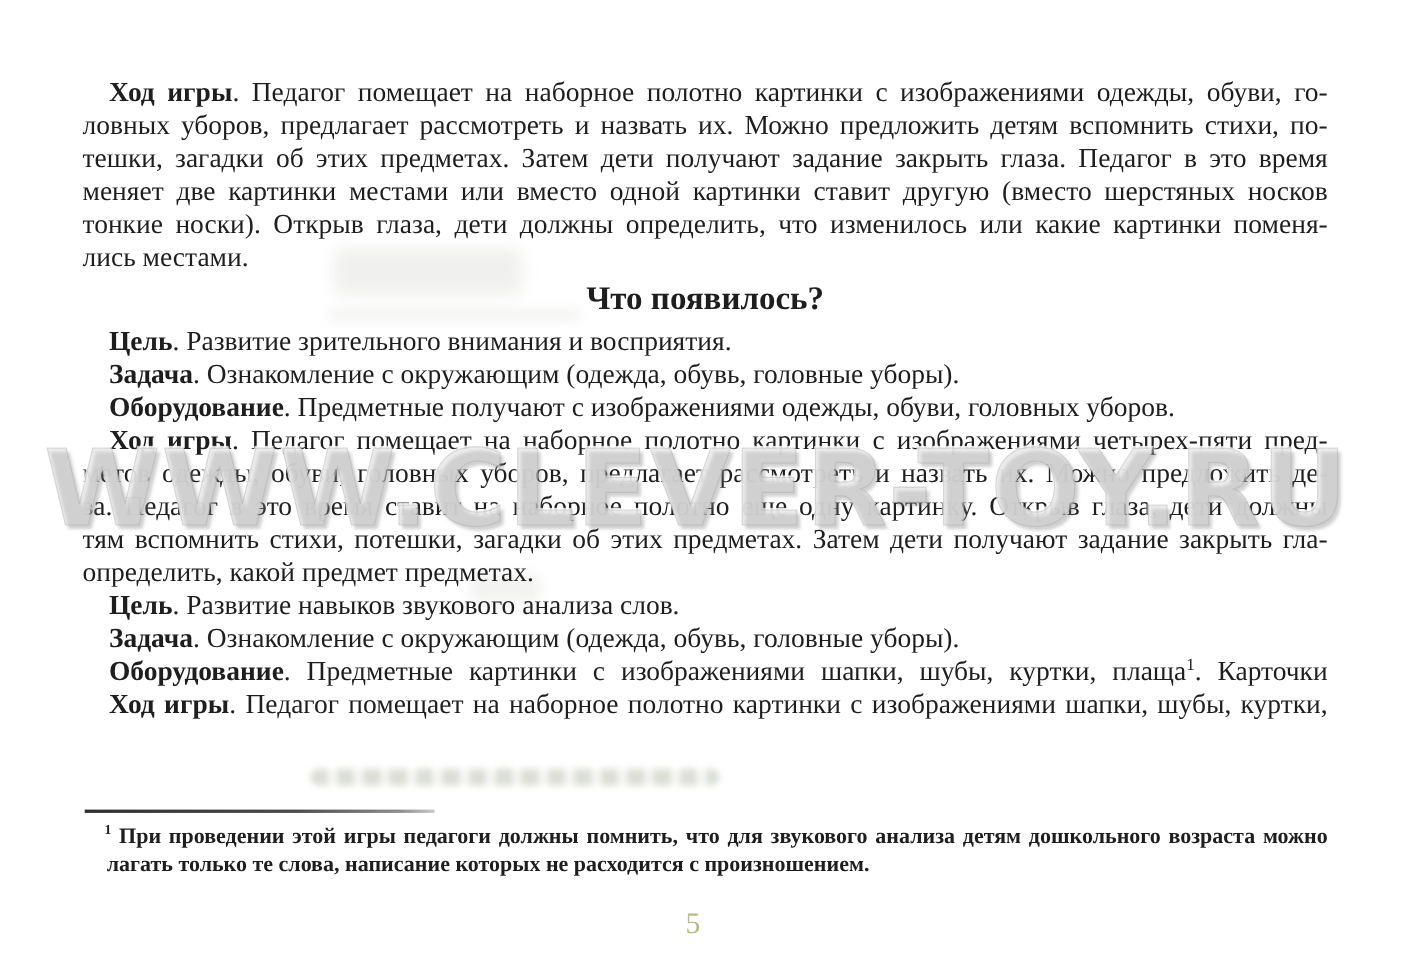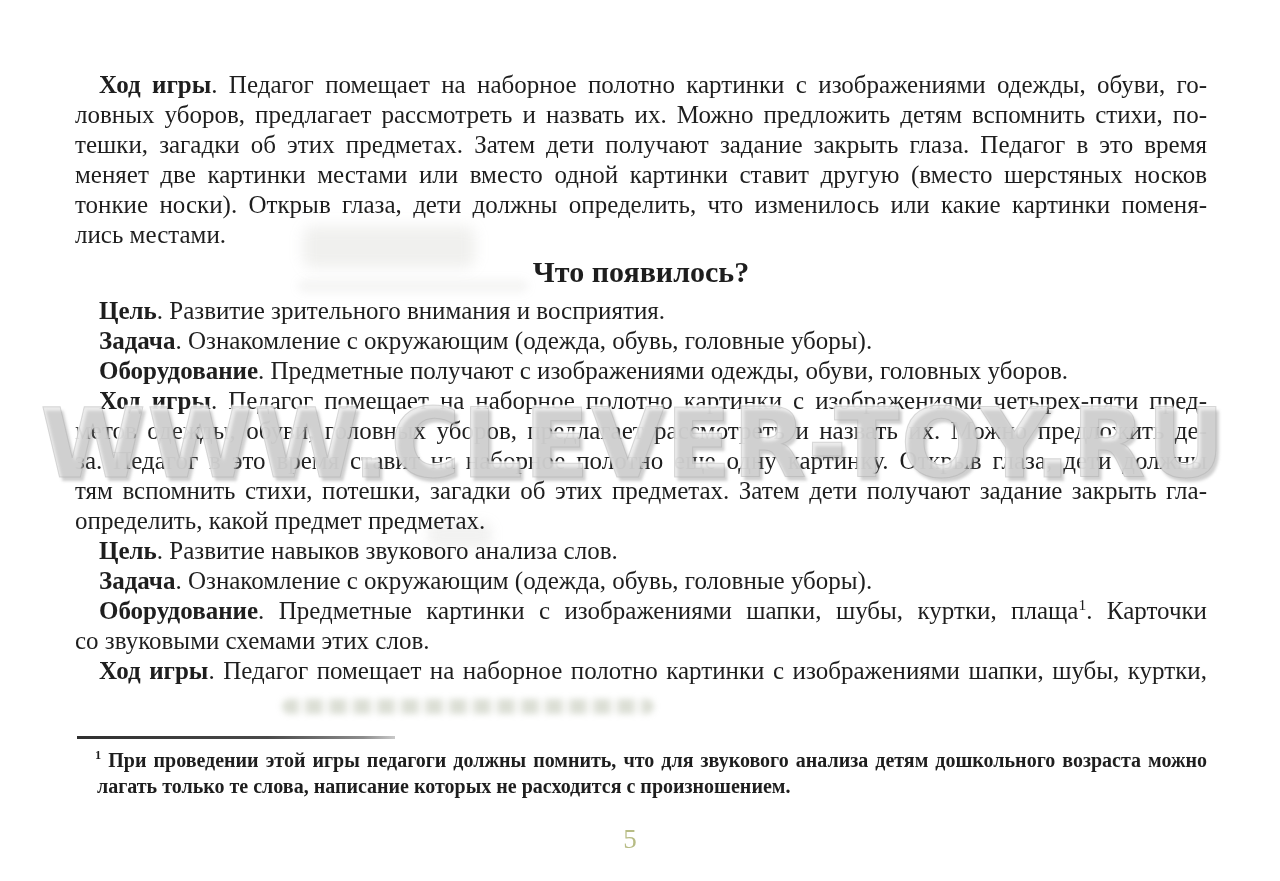--- a/index.html
+++ b/index.html
@@ -141,21 +141,20 @@
       <div class="line indent lastline"><span class="lead">Задача</span><span>. Ознакомление с окружающим (одежда, обувь, головные уборы).</span></div>
       <div class="line indent lastline"><span class="lead">Оборудование</span><span>. Предметные получают с изображениями одежды, обуви, головных уборов.</span></div>
       <div class="line indent"><span class="lead">Ход игры</span><span>. Педагог помещает на наборное полотно картинки с изображениями четырех-пяти пред-</span></div>
       <div class="line"><span>метов одежды, обуви, головных уборов, предлагает рассмотреть и назвать их. Можно предложить де-</span></div>
       <div class="line"><span>за. Педагог в это время ставит на наборное полотно еще одну картинку. Открыв глаза, дети должны</span></div>
       <div class="line"><span>тям вспомнить стихи, потешки, загадки об этих предметах. Затем дети получают задание закрыть гла-</span></div>
       <div class="line lastline"><span>определить, какой предмет предметах.</span></div>
       <div class="line indent lastline"><span class="lead">Цель</span><span>. Развитие навыков звукового анализа слов.</span></div>
       <div class="line indent lastline"><span class="lead">Задача</span><span>. Ознакомление с окружающим (одежда, обувь, головные уборы).</span></div>
       <div class="line indent"><span class="lead">Оборудование</span><span>. Предметные картинки с изображениями шапки, шубы, куртки, плаща</span><sup>1</sup><span>. Карточки</span></div>
-      <div class="line lastline"><span>со звуковыми схемами этих слов.</span></div>
       <div class="line indent"><span class="lead">Ход игры</span><span>. Педагог помещает на наборное полотно картинки с изображениями шапки, шубы, куртки,</span></div>
     </div>
 
   <div class="footnote">
     <div class="footnote-rule"></div>
     <div>
         <div class="fline first"><sup>1</sup><span> При проведении этой игры педагоги должны помнить, что для звукового анализа детям дошкольного возраста можно пред-</span></div>
         <div class="fline lastline"><span>лагать только те слова, написание которых не расходится с произношением.</span></div>
       </div>
   </div>

